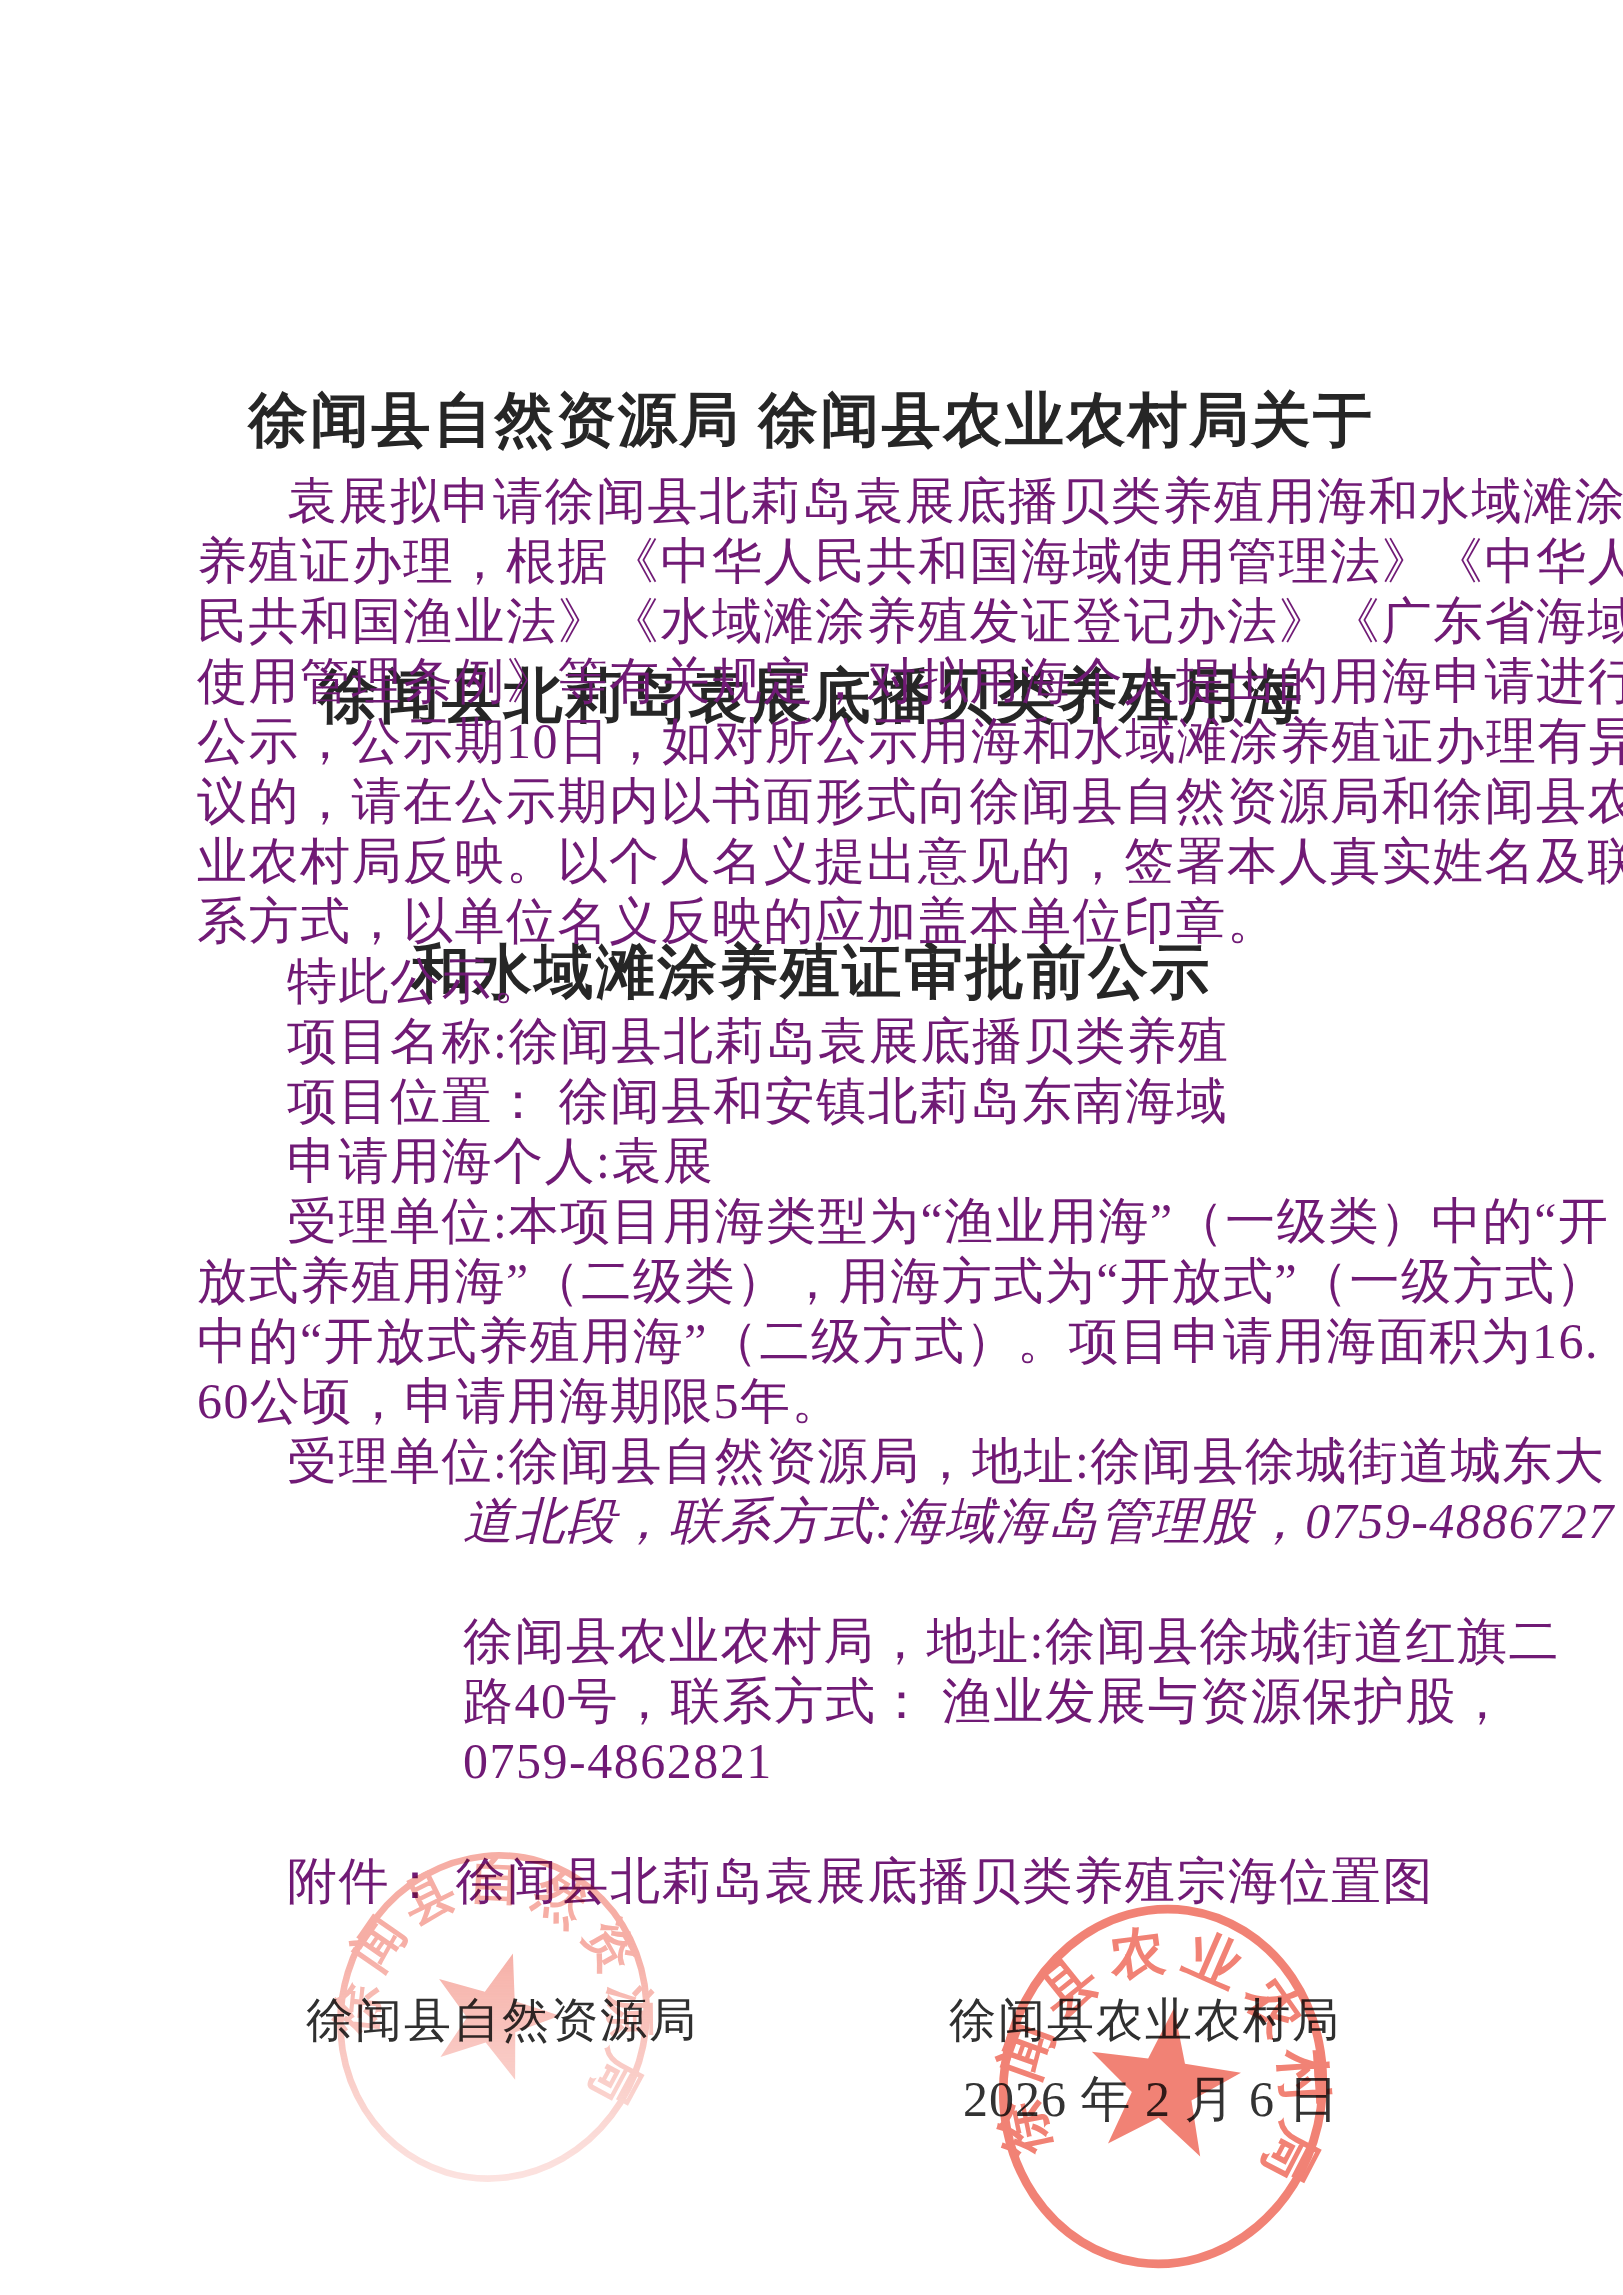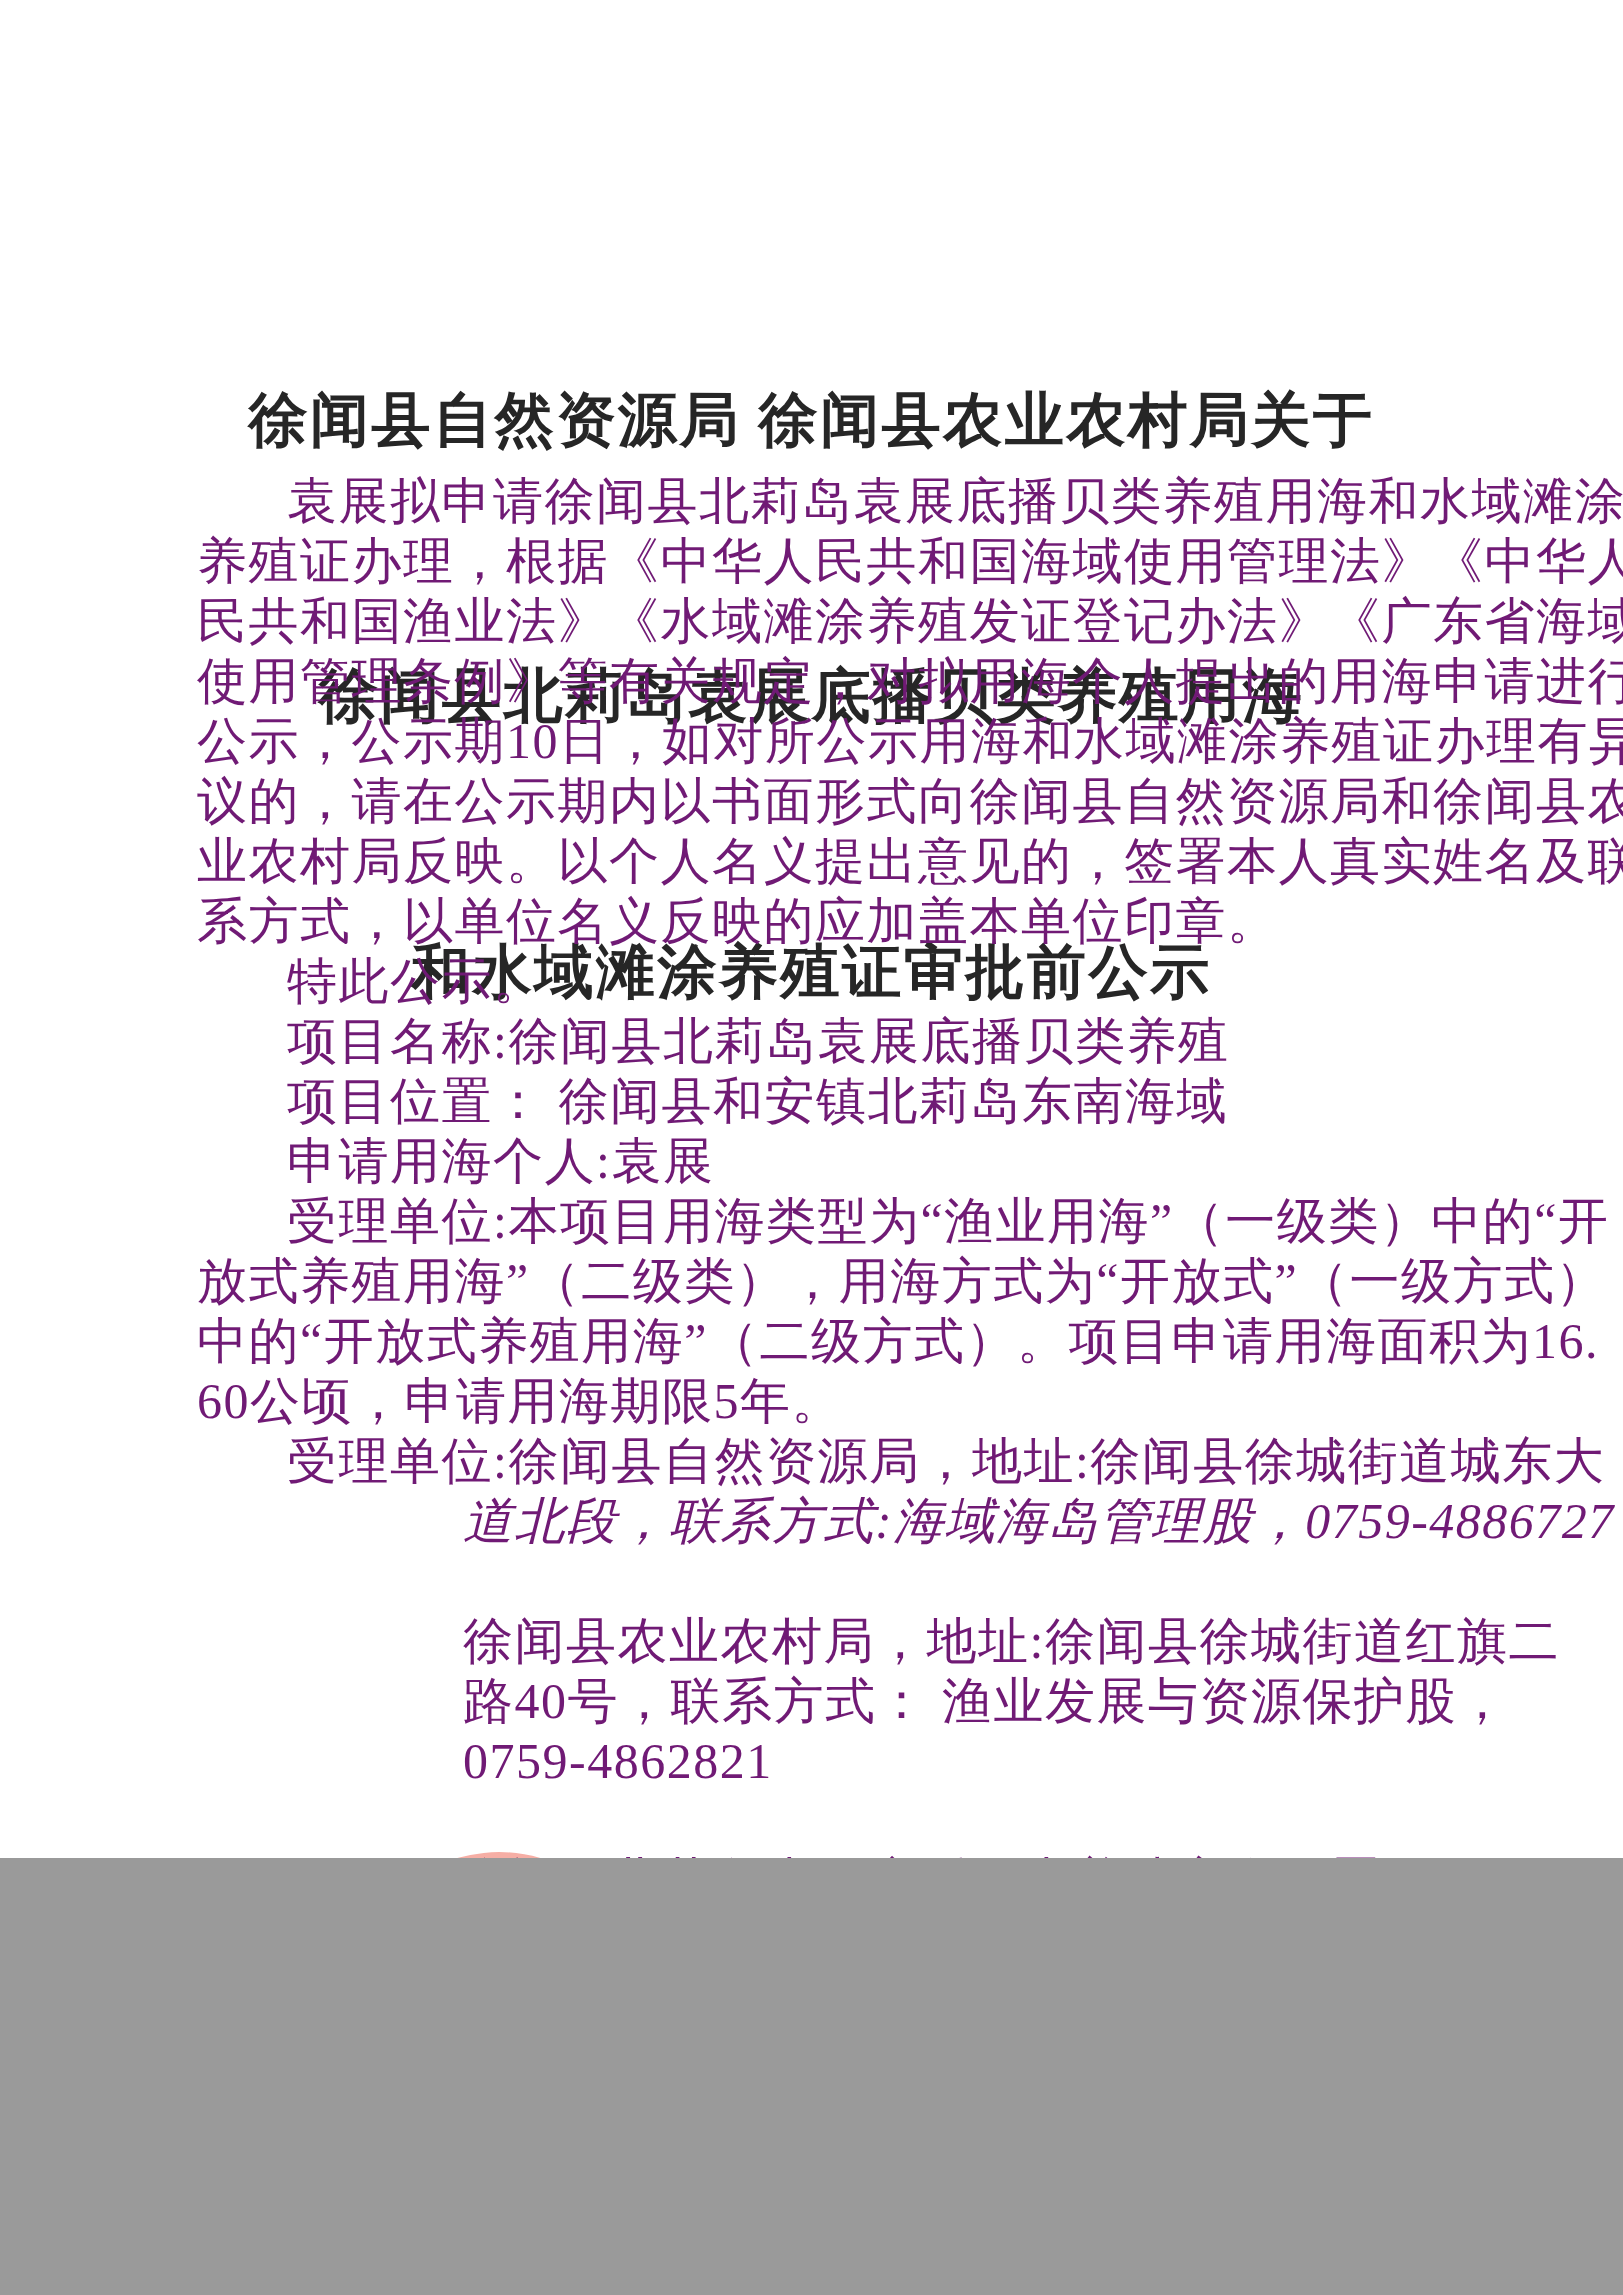--- a/index.html
+++ b/index.html
@@ -1,18 +1,18 @@
 <!DOCTYPE html>
 <html style="font-size:8.2px"><head>
 <meta charset="utf-8">
 <style>
   html,body{margin:0;padding:0;background:#9a9a9a;}
   .page{
     position:relative;
-    width:1623px;height:1858px;
+    width:1623px;height:2295px;
     background:#ffffff;
     overflow:hidden;
     font-family:"Liberation Serif","DejaVu Serif",serif;
     color:#2e2e2e;
   }
   
   .title-block{
     position:absolute;top:190px;left:0;width:100%;
     text-align:center;
     font-weight:bold;

